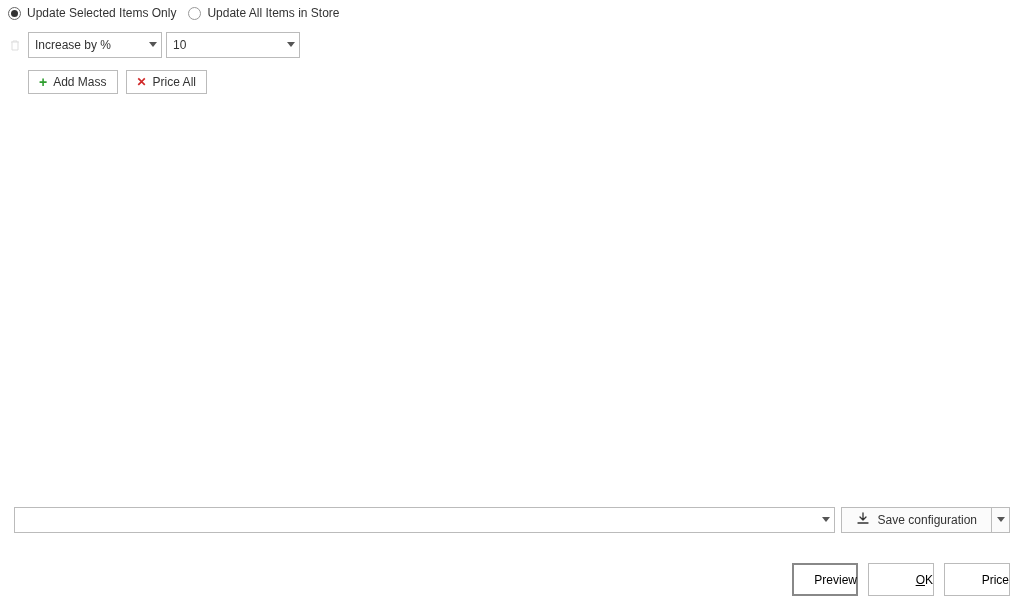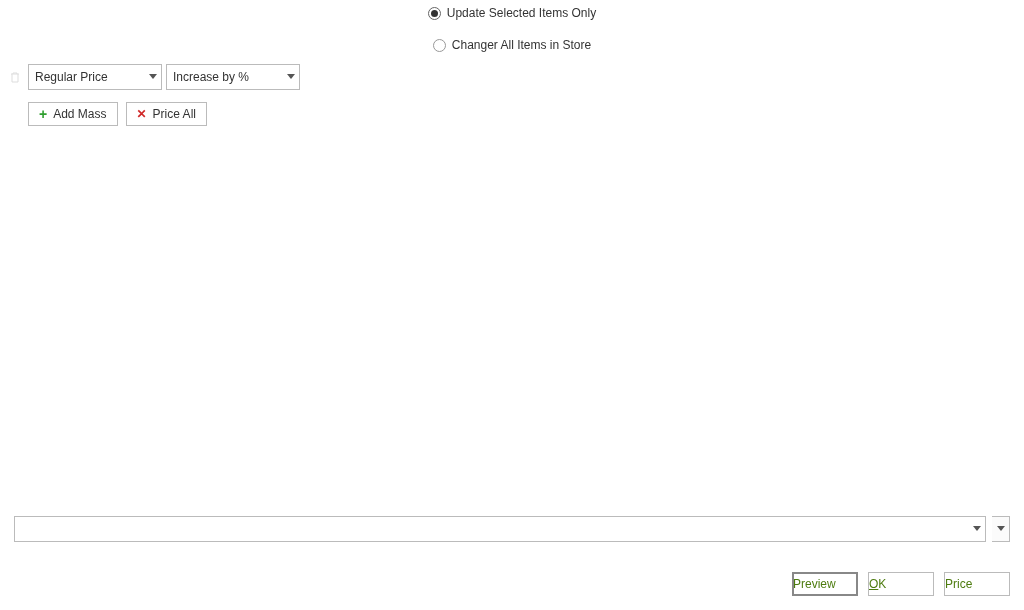--- a/index.html
+++ b/index.html
@@ -43,23 +43,22 @@
     justify-content: center;
     color: #333;
     font-size: 14px;
   }
   .title-btn.help { font-size: 13px; color: #555; }
   .title-btn.close svg { width: 12px; height: 12px; }
 
   .radio-row {
     display: flex;
     align-items: center;
-    gap: 18px;
+    gap: 12px;
     padding: 6px 8px 10px 8px;
-    flex-direction: column;
   }
   .radio-item {
     display: inline-flex;
     align-items: center;
     gap: 6px;
     cursor: default;
   }
   .radio-outer {
     width: 13px; height: 13px;
     border: 1px solid #666;
@@ -193,27 +192,27 @@
 
   .footer-row {
     display: flex;
     justify-content: flex-end;
     gap: 10px;
     padding: 30px 14px 14px 14px;
   }
   .footer-btn {
     border: 1px solid #bbb;
     background: #fff;
-    height: 24px;
+    height: 33px;
     width: 66px;
     display: inline-flex;
     align-items: center;
-    justify-content: flex-start;
-    font-size: 12px;
-    color: #4d7c0f;
+    justify-content: flex-end;
+    font-size: 12px;
+    color: #000000;
   }
   .footer-btn.default {
     border: 1px solid #888;
     box-shadow: inset 0 0 0 1px #888;
   }
   .mnemonic { text-decoration: underline; }
 </style>
 </head>
 <body>
 
@@ -222,40 +221,40 @@
 
   <div class="radio-row">
     <label class="radio-item">
       <span class="radio-outer">
           <span class="radio-dot"></span>
         </span>
       <span>Update Selected Items Only</span>
     </label>
     <label class="radio-item">
       <span class="radio-outer unchecked"></span>
-      <span>Changer All Items in Store</span>
+      <span>Update All Items in Store</span>
     </label>
   </div>
 
   <div class="line-row">
     <span class="trash">
       <svg viewBox="0 0 12 12">
         <path d="M2 3 H10 M4 3 V2 H8 V3 M3 3 V11 H9 V3" stroke="#ddd" stroke-width="1" fill="none"></path>
       </svg>
     </span>
-    <div class="combo field">
-      <span>Regular Price</span>
+    <div class="combo action">
+      <span>Increase by %</span>
       <span class="caret">
           <svg viewBox="0 0 8 6">
             <path d="M0 0 L4 5 L8 0" fill="#555"></path>
           </svg>
         </span>
     </div>
-    <div class="combo action">
-      <span>Increase by %</span>
+    <div class="combo value">
+      <span>10</span>
       <span class="caret">
           <svg viewBox="0 0 8 6">
             <path d="M0 0 L4 5 L8 0" fill="#555"></path>
           </svg>
         </span>
     </div>
   </div>
 
   <div class="button-row">
     <div class="btn">
@@ -274,20 +273,28 @@
     <div class="saveload-row">
       <div class="saveload-combo">
         <span></span>
         <span class="caret">
             <svg viewBox="0 0 8 6">
               <path d="M0 0 L4 5 L8 0" fill="#555"></path>
             </svg>
           </span>
       </div>
       <div class="save-split">
+        <div class="save-main">
+          <span class="dl-icon">
+            <svg viewBox="0 0 14 14">
+                <path d="M7 1 V8 M4 5 L7 8 L10 5 M2 11 H12" stroke="#333" stroke-width="1.3" fill="none" stroke-linecap="round" stroke-linejoin="round"></path>
+              </svg>
+          </span>
+          <span>Save configuration</span>
+        </div>
         <div class="save-caret">
           <span class="caret">
               <svg viewBox="0 0 8 6">
                 <path d="M0 0 L4 5 L8 0" fill="#555"></path>
               </svg>
             </span>
         </div>
       </div>
     </div>
   </div>

